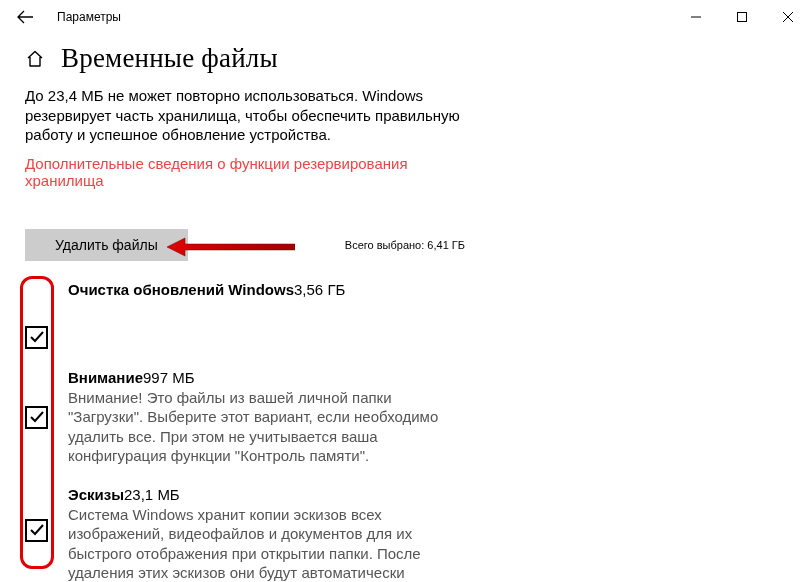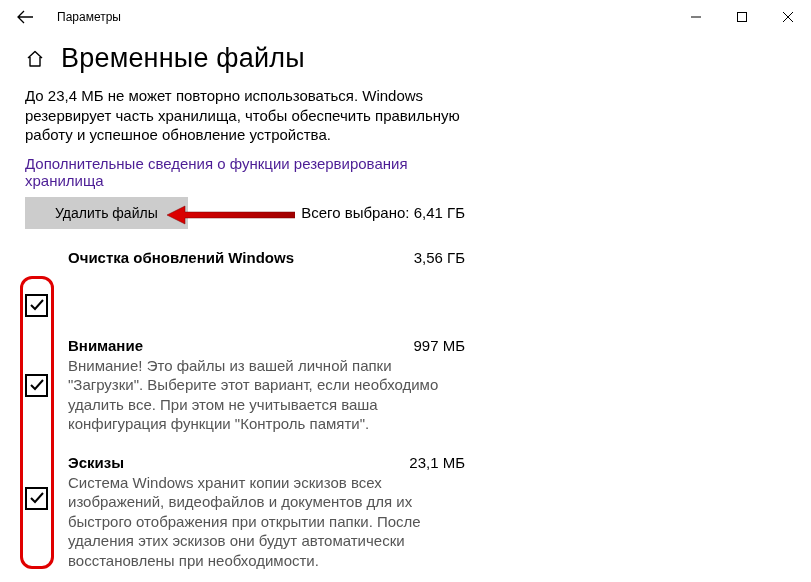--- a/index.html
+++ b/index.html
@@ -49,59 +49,60 @@
   }
   .content {
     padding: 10px 25px 0 25px;
     max-width: 490px;
   }
   .header-row {
     display: flex;
     align-items: center;
     gap: 16px;
     margin-bottom: 12px;
+    font-family: Liberation Serif, serif;
   }
   .home-icon {
     display: flex;
     align-items: center;
   }
   .page-title {
     font-size: 27px;
     font-weight: 500;
     letter-spacing: 0.2px;
   }
   .desc {
     font-size: 15px;
     line-height: 1.3;
     color: #000;
     margin-bottom: 10px;
   }
   .link {
-    color: #4c1d95;
+    color: #ef4444;
     font-size: 15px;
     cursor: pointer;
     display: inline-block;
-    margin-bottom: 8px;
+    margin-bottom: 40px;
   }
   .action-row {
     display: flex;
     align-items: center;
     justify-content: space-between;
     margin-bottom: 20px;
     position: relative;
   }
   .delete-btn {
     background: #ccc;
     border: none;
     padding: 8px 30px;
     font-size: 14px;
     cursor: pointer;
   }
   .total-label {
-    font-size: 15px;
+    font-size: 11px;
     color: #000;
   }
   .arrow {
     position: absolute;
     left: 140px;
     top: 6px;
     width: 130px;
     height: 24px;
   }
   .list-area {
@@ -128,21 +129,20 @@
   }
   .checkmark {
     width: 16px;
     height: 16px;
   }
   .item-body {
     flex: 1;
   }
   .item-head {
     display: flex;
-    justify-content: space-between;
     align-items: baseline;
   }
   .item-title {
     font-size: 15px;
     font-weight: 600;
   }
   .item-size {
     font-size: 15px;
     color: #000;
   }

